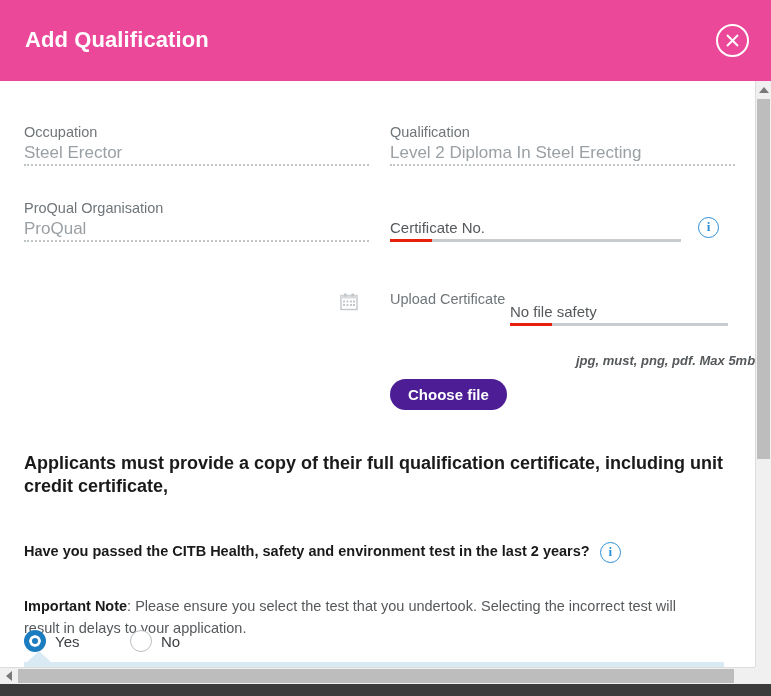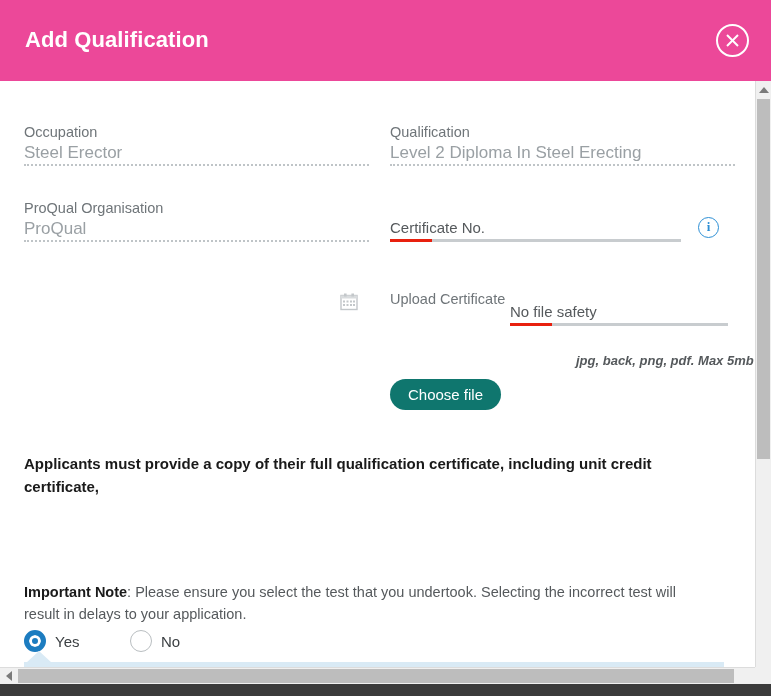--- a/index.html
+++ b/index.html
@@ -122,24 +122,24 @@
   }
 
   
   .cal-icon { cursor: pointer; }
 
   
   .choose-file {
     position: absolute;
     left: 390px;
     top: 298px;
-    background: #0f766e;
+    background: #4c1d95;
     color: #ffffff;
     font-size: 15px;
-    font-weight: normal;
+    font-weight: bold;
     border: none;
     border-radius: 16px;
     padding: 7px 18px;
     cursor: pointer;
     font-family: "Liberation Sans", sans-serif;
   }
 
   .hint-italic {
     position: absolute;
     left: 576px;
@@ -149,41 +149,41 @@
     font-weight: bold;
     color: #55595c;
     white-space: nowrap;
   }
 
   .notice {
     position: absolute;
     left: 24px;
     top: 371px;
     width: 706px;
-    font-size: 15px;
+    font-size: 18px;
     font-weight: bold;
     color: #1a1a1a;
     line-height: 23px;
   }
 
   .question {
     position: absolute;
     left: 24px;
     top: 460px;
     font-size: 14.5px;
     font-weight: bold;
     color: #1a1a1a;
     line-height: 20px;
     white-space: nowrap;
   }
 
   .important {
     position: absolute;
     left: 24px;
-    top: 500px;
+    top: 514px;
     width: 690px;
     font-size: 14.5px;
     color: #55595c;
     line-height: 22px;
   }
   .important b { color: #1a1a1a; }
 
   
   .radio-row {
     position: absolute;
@@ -405,31 +405,35 @@
           <rect x="6.5" y="11" width="2" height="2"></rect>
           <rect x="10" y="11" width="2" height="2"></rect>
           <rect x="13" y="11" width="2" height="2"></rect>
         </g>
       </svg>
     </div>
 
     <div style="position:absolute; left:390px; top:192px;margin-top:16px;">
       <span class="field-label">Upload Certificate</span>
     </div>
-    <div class="hint-italic">jpg, back, png, pdf. Max 5mb</div>
+    <div class="hint-italic">jpg, must, png, pdf. Max 5mb</div>
     <button class="choose-file">Choose file</button>
     <div class="field" style="left:510px; top:220px; width:218px;">
       <div class="field-label-dark">No file safety</div>
       <div class="underline-solid"></div>
     </div>
 
     <div class="notice">
       <div>Applicants must provide a copy of their full qualification certificate, including unit credit certificate,</div>
     </div>
 
+    <div class="question">
+      <span>Have you passed the CITB Health, safety and environment test in the last 2 years?</span>
+      <span class="info-icon" style="margin-left:6px;">i</span>
+    </div>
 
     <div class="important">
       <b>Important Note</b><span>: Please ensure you select the test that you undertook. Selecting the incorrect test will result in delays to your application.</span>
     </div>
 
     <div class="radio-row">
       <span class="radio-item">
         <span class="radio-outer checked"></span><span class="radio-label">Yes</span>
       </span>
       <span class="radio-item">

